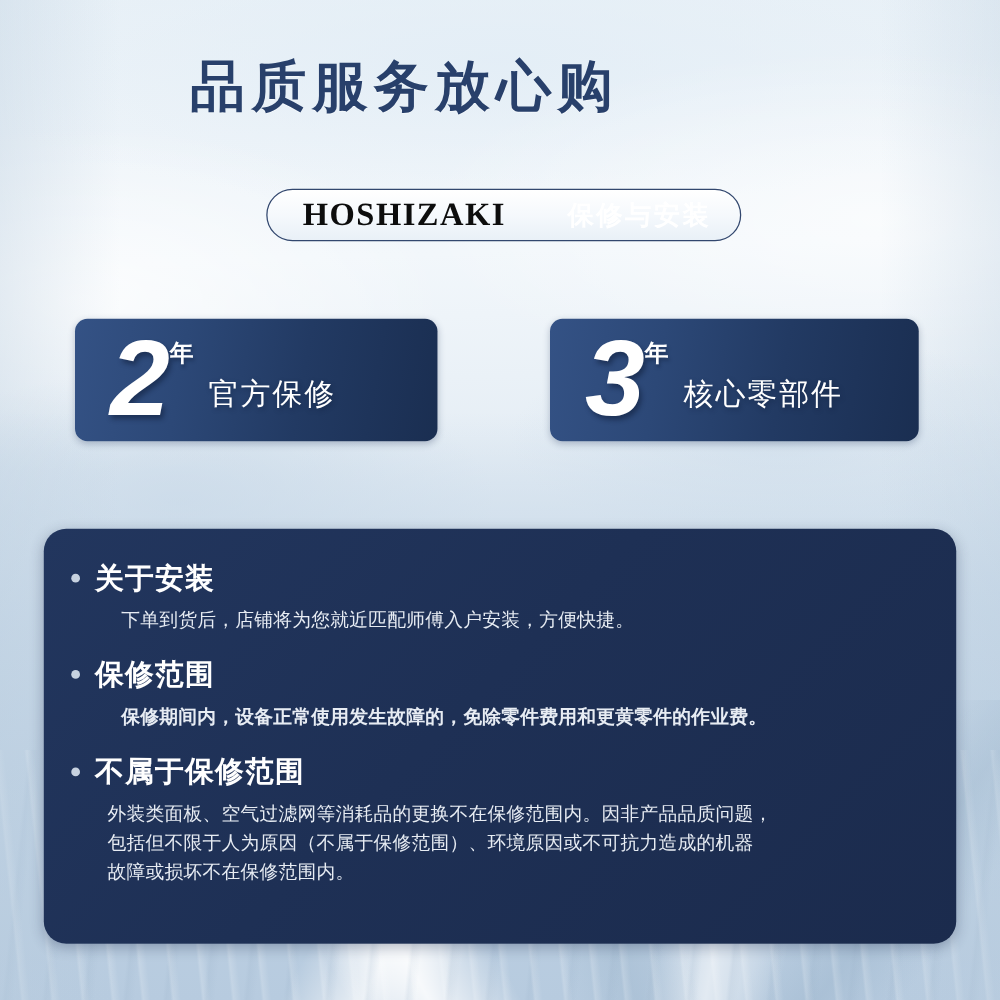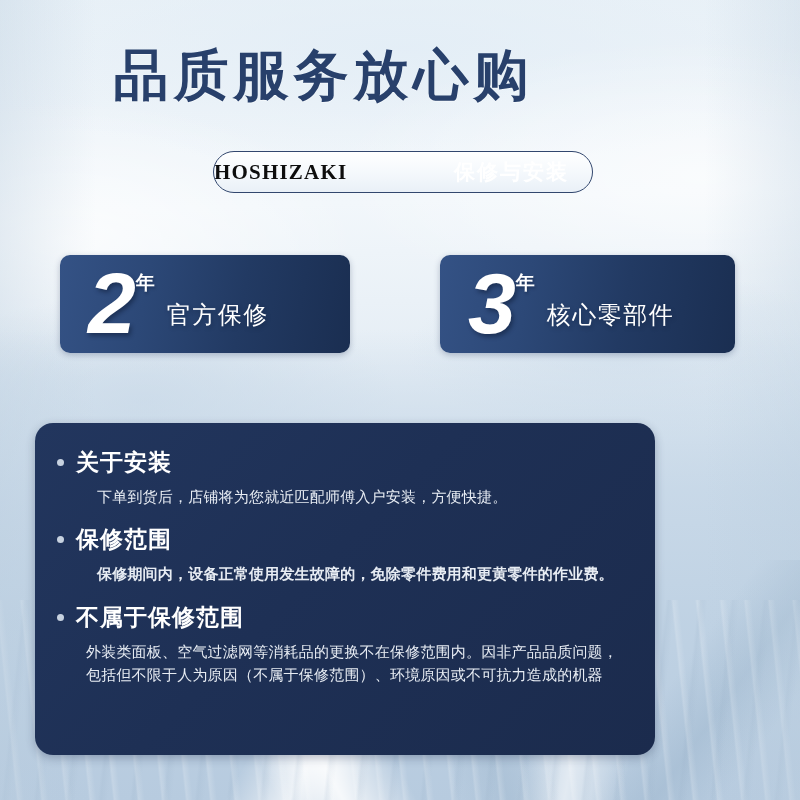--- a/index.html
+++ b/index.html
@@ -85,21 +85,21 @@
       linear-gradient(90deg, rgba(186,205,222,0.35) 0%, rgba(186,205,222,0) 12%, rgba(186,205,222,0) 88%, rgba(186,205,222,0.30) 100%);
   }
 
   
   .headline {
     position: absolute;
     top: 48px;
     left: 0;
     width: 647px;
     text-align: center;
-    font-size: 55px;
+    font-size: 44px;
     line-height: 1;
     font-weight: 700;
     letter-spacing: 5px;
     color: #28406b;
     text-shadow: 0 1px 0 rgba(255,255,255,0.45);
     white-space: nowrap;
   }
 
   
   .brand-pill {
@@ -111,23 +111,24 @@
     border: 1.6px solid #32476e;
     border-radius: 21px;
     background: linear-gradient(180deg, #ffffff 0%, #f4f8fc 55%, #e9f0f7 100%);
     box-sizing: border-box;
     display: flex;
     align-items: center;
     overflow: hidden;
   }
   .brand-name {
     flex: 0 0 219px;
+    text-align: center;
     font-family: "Liberation Serif", "DejaVu Serif", serif;
     font-weight: 700;
-    font-size: 21px;
+    font-size: 26px;
     letter-spacing: 1.2px;
     color: #0d0d0d;
     white-space: nowrap;
   }
   .brand-tag {
     flex: 0 0 157px;
     height: 38px;
     margin-right: 1px;
     border-radius: 19px;
     background: linear-gradient(100deg, #3a5party 0%, #2c4470 0%, #22355c 55%, #1b2b4d 100%);
@@ -190,21 +191,21 @@
     letter-spacing: 1.5px;
     text-shadow: 1px 2px 4px rgba(8,20,44,0.35);
     white-space: nowrap;
   }
 
   
   .panel {
     position: absolute;
     left: 35px;
     top: 423px;
-    width: 620px;
+    width: 730px;
     height: 332px;
     background: linear-gradient(135deg, #22365e 0%, #1e3055 45%, #1b2b4d 100%);
     border-radius: 18px;
     box-shadow: 0 3px 10px rgba(25,40,72,0.30);
     box-sizing: border-box;
     padding: 24px 30px 20px 22px;
   }
   .section { margin-bottom: 16px; }
   .section:last-child { margin-bottom: 0; }
 
@@ -299,17 +300,18 @@
     </div>
 
     <div class="section" id="sec-exclusion">
       <div class="section-head">
         <span class="bullet"></span>
         <span class="section-title">不属于保修范围</span>
       </div>
       <div class="section-body">
         <div>外装类面板、空气过滤网等消耗品的更换不在保修范围内。因非产品品质问题，</div>
         <div>包括但不限于人为原因（不属于保修范围）、环境原因或不可抗力造成的机器</div>
+        <div>故障或损坏不在保修范围内。</div>
       </div>
     </div>
 
   </div>
 </div>
 
 </body></html>

